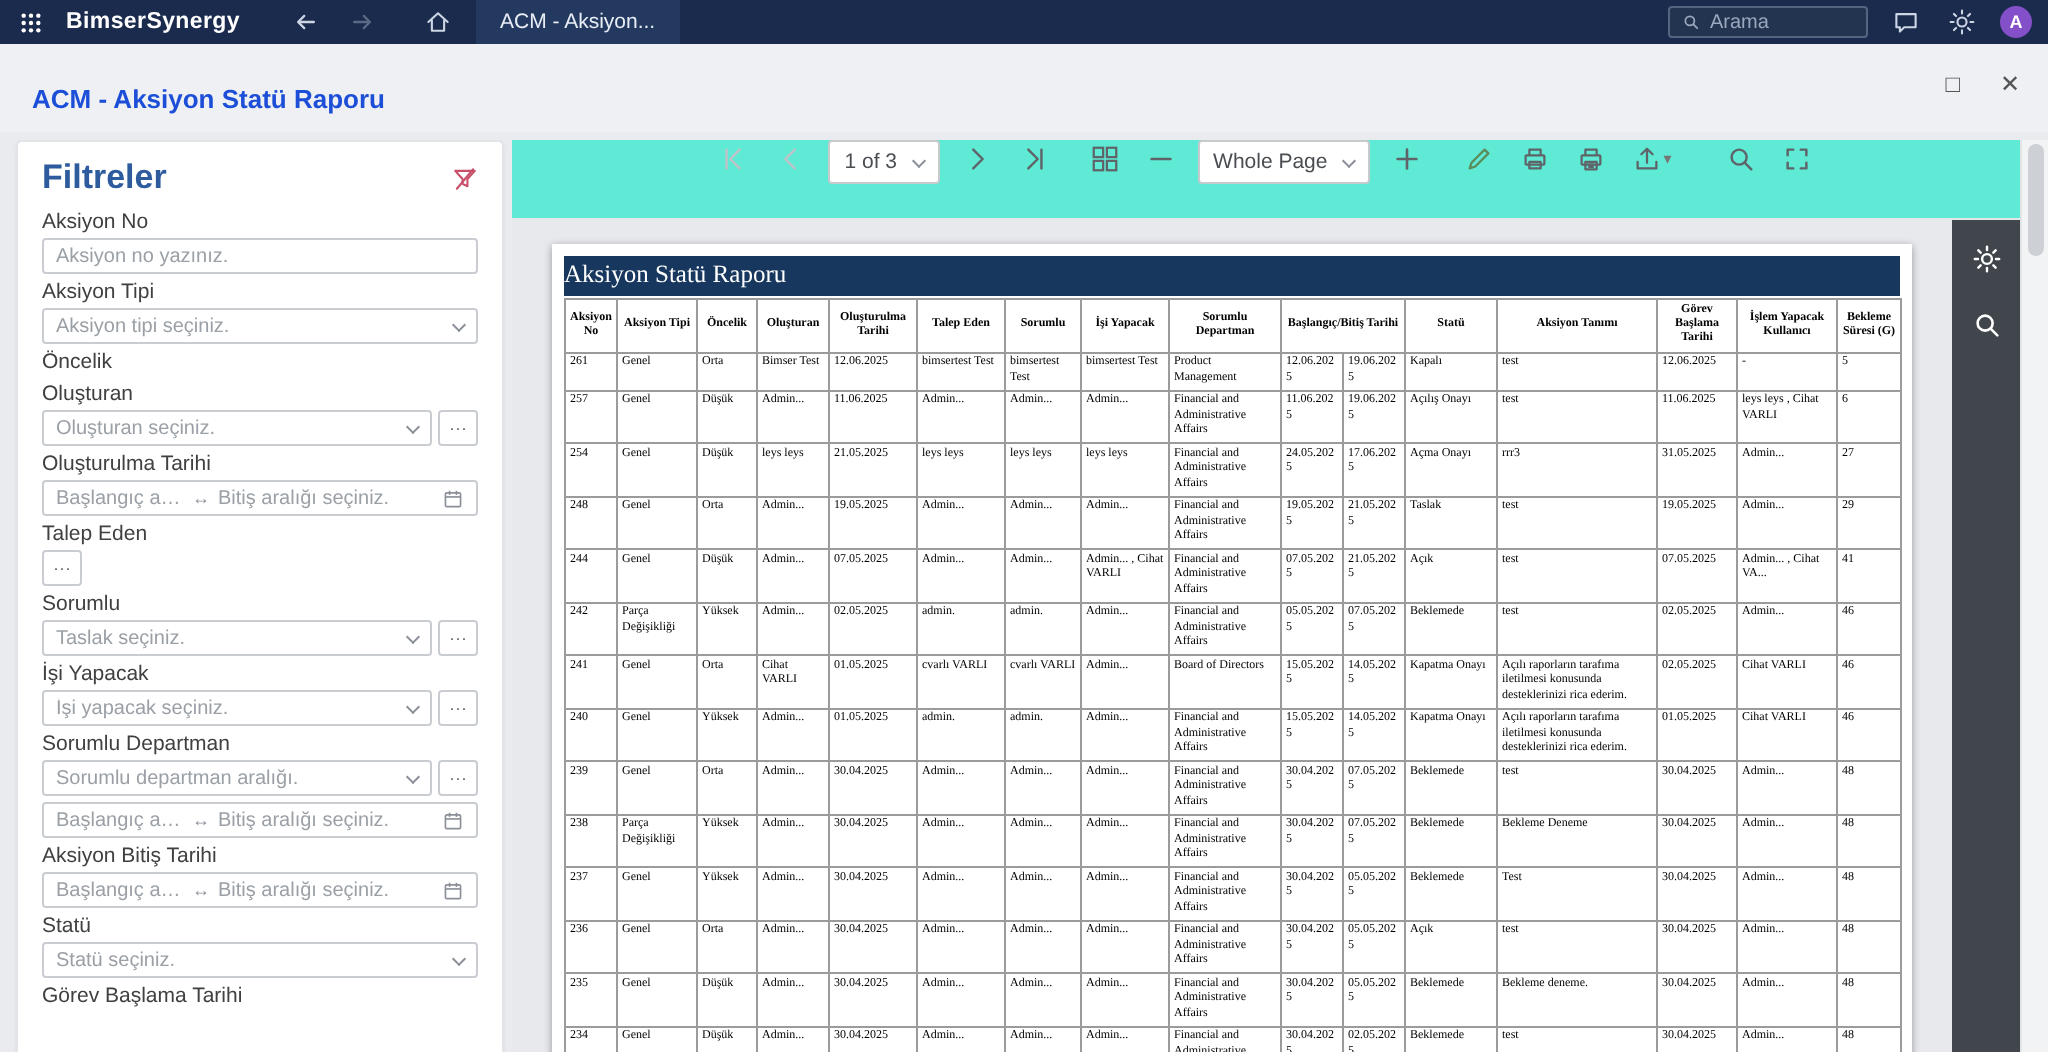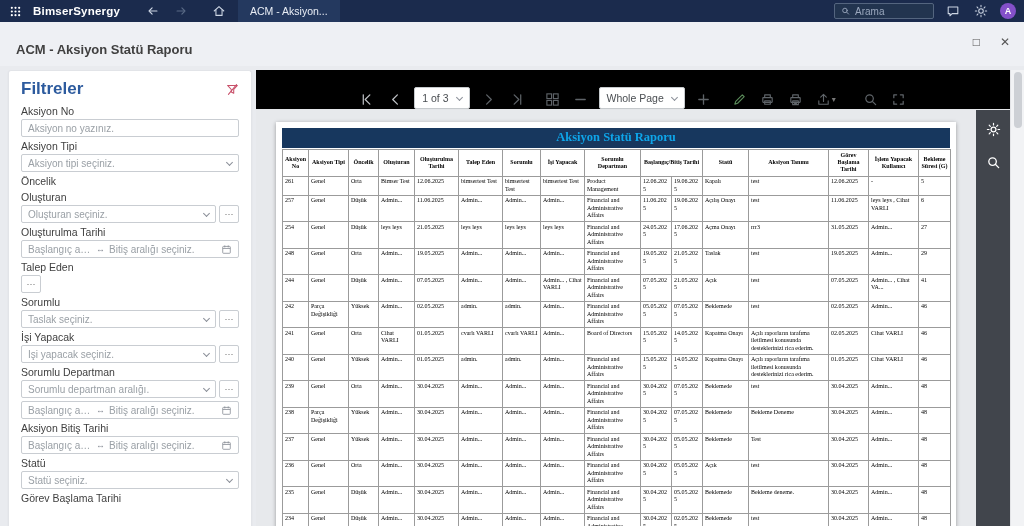--- a/index.html
+++ b/index.html
@@ -17,21 +17,21 @@
   .spacer{flex:1}
   .searchbox{display:flex;align-items:center;gap:5px;border:1px solid #54657f;background:#22344f;
     height:16px;border-radius:2px;padding:0 6px;width:100px}
   .searchbox input{background:transparent;border:0;color:#cfd8e3;font-size:10px;width:72px;outline:none}
   .searchbox input::placeholder{color:#9aa7bd}
   .avatar{width:16px;height:16px;border-radius:50%;background:#8450c9;color:#fff;font-size:9px;
     display:flex;align-items:center;justify-content:center;font-weight:bold;cursor:pointer}
   
   .titlebar{height:44px;background:#eef0f4;position:relative;display:flex;align-items:flex-end;
     padding:0 16px 9px}
-  .ptitle{color:#404040;font-weight:bold;font-size:13px}
+  .ptitle{color:#1d4ed8;font-weight:bold;font-size:13px}
   .wctrl{position:absolute;right:14px;top:14px;display:flex;gap:20px;color:#555;font-size:12px}
   .wbtn{background:none;border:0;color:#555;font-size:12px;cursor:pointer;line-height:1}
   
   .content{display:flex;height:460px;padding-top:4px}
   
   .filters{width:244px;margin-left:8px;background:#fff;border:1px solid #e2e4e8;border-bottom:0;
     border-radius:3px 3px 0 0;overflow:hidden;box-shadow:0 1px 2px rgba(0,0,0,.06);flex:none}
   .fhead{display:flex;justify-content:space-between;align-items:center;padding:8px 12px 4px}
   .fhead .ft{color:#2d5b9e;font-weight:bold;font-size:17px}
   .clearbtn{background:none;border:0;color:#c8506a;display:flex;cursor:pointer}
@@ -50,34 +50,34 @@
   .morebtn{width:20px;height:18px;border:1px solid #c9cdd2;border-radius:2px;background:#fff;
     color:#666;font-size:9px;line-height:1;cursor:pointer;flex:none}
   .drange{gap:4px;cursor:pointer}
   .drange .ph{white-space:nowrap;overflow:hidden;text-overflow:ellipsis}
   .dstart{max-width:64px;flex:none}
   .dend{flex:1}
   .darrow{color:#8a8f98;font-size:9px;flex:none}
   .calico{color:#8a8f98;display:flex;flex:none}
   
   .viewer{flex:1;display:flex;flex-direction:column;background:#fff;margin-left:4px;min-width:0}
-  .vtoolbar{height:40px;display:flex;align-items:flex-end;justify-content:center;gap:9px;
-    border-bottom:1px solid #e4e6e9;background:#000000;flex:none}
+  .vtoolbar{height:40px;display:flex;align-items:flex-start;justify-content:center;gap:9px;
+    border-bottom:1px solid #e4e6e9;background:#5eead4;flex:none}
   .tbtn{background:none;border:0;color:#5f6469;display:flex;align-items:center;cursor:pointer;padding:2px}
   .tbtn.disabled{color:#c0c3c7}
   .tbtn.pen{color:#5b8c5a}
   .combo{height:22px;border:1px solid #c6cacd;border-radius:2px;display:flex;align-items:center;
     gap:8px;padding:0 7px;font-size:10.5px;color:#4a4e52;background:#fff;cursor:pointer;white-space:nowrap}
   .caret{font-size:8px;color:#777;margin-left:1px}
   .vbody{flex:1;display:flex;min-height:0}
   .canvas{flex:1;background:#e7e9ec;overflow:hidden;display:flex;justify-content:center;min-width:0}
   .rpage{width:680px;flex:none;background:#fff;margin-top:12px;box-shadow:0 1px 4px rgba(0,0,0,.35);
     padding:6px;align-self:flex-start}
-  .rtitle{background:#17375e;color:#0ea5e9;font-family:"Liberation Serif",serif;font-weight:bold;
-    font-size:12.5px;text-align:center;padding:2px 0 3px}
+  .rtitle{background:#17375e;color:#ffffff;font-family:"Liberation Serif",serif;font-weight:normal;
+    font-size:12.5px;text-align:left;padding:2px 0 3px}
   table.rt{table-layout:fixed;width:668px;border-collapse:collapse;font-family:"Liberation Serif",serif;
     margin-top:1px}
   .rt th{font-size:6px;font-weight:bold;border:1px solid #9b9b9b;padding:2px 1px;text-align:center;
     line-height:1.2;vertical-align:middle;word-wrap:break-word}
   .rt td{font-size:6px;border:1px solid #9b9b9b;padding:1.5px 2px;line-height:1.25;vertical-align:top;
     word-wrap:break-word}
   
   .rail{width:34px;background:#41454c;display:flex;flex-direction:column;align-items:center;
     padding-top:10px;gap:14px;flex:none}
   .railbtn{background:none;border:0;color:#fff;cursor:pointer;display:flex;padding:2px}

